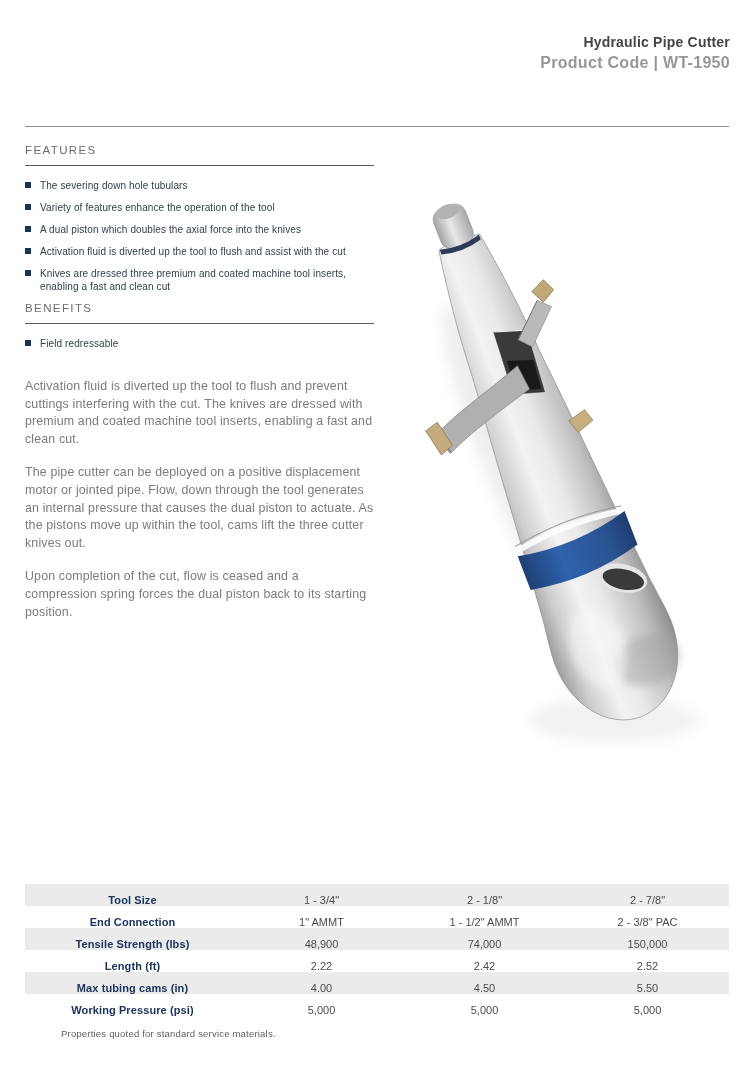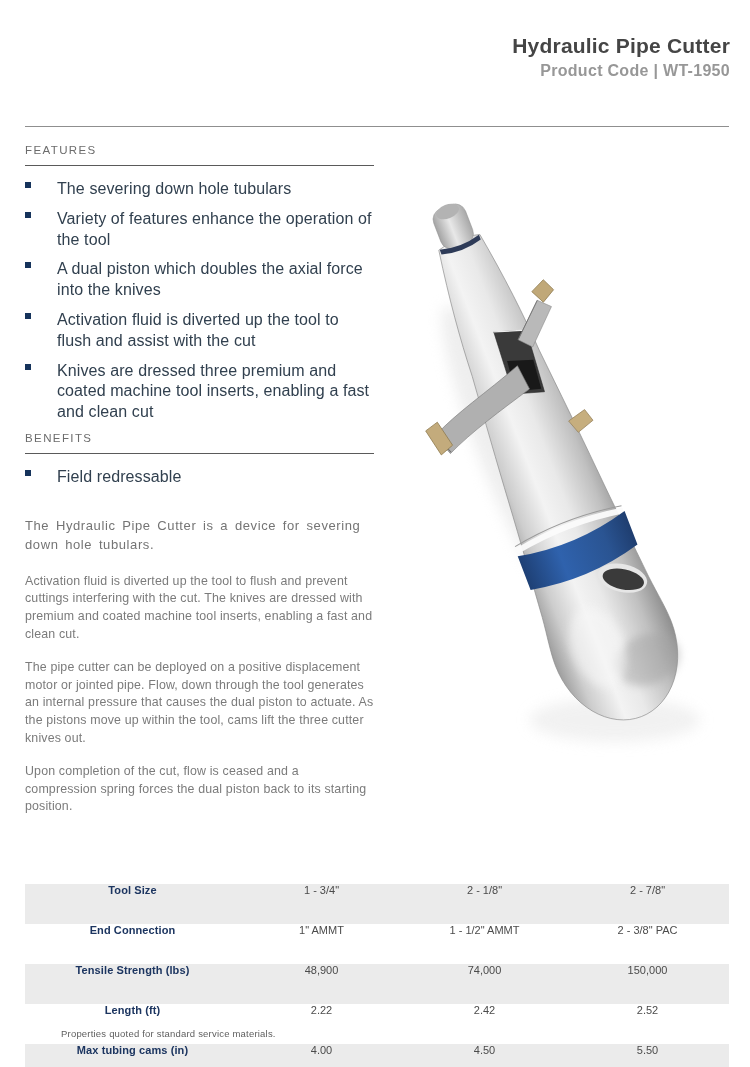--- a/index.html
+++ b/index.html
@@ -1,43 +1,43 @@
 <!DOCTYPE html>
 <html><head>
 <meta charset="utf-8">
 <style>
   html,body{margin:0;padding:0;background:#ffffff;}
   .page{position:relative;width:750px;height:1067px;background:#ffffff;overflow:hidden;
         font-family:"Liberation Sans","DejaVu Sans",sans-serif;}
 
   
   .header{position:absolute;top:34px;right:20px;text-align:right;}
-  .title{font-size:21px;font-weight:bold;color:#454545;letter-spacing:.2px;}
+  .title{font-size:14px;font-weight:bold;color:#454545;letter-spacing:.2px;}
   .subtitle{font-size:16px;color:#979797;margin-top:4px;font-weight:700;letter-spacing:.3px;}
   .top-rule{position:absolute;left:25px;right:21px;top:126px;border-top:1.6px solid #8f8f8f;height:0;}
 
   
   .left-col{position:absolute;left:25px;top:144px;width:349px;}
   .section-heading{font-size:11.5px;color:#6c6c6c;letter-spacing:1.4px;font-weight:400;
                    padding-bottom:9px;border-bottom:1.2px solid #5a5a5a;margin:0 0 13px 0;}
   .section-heading.benefits{margin-top:4px;}
   ul.bullets{list-style:none;margin:0 0 4px 0;padding:0;}
-  li.bullet{display:flex;gap:26px;font-size:16px;color:#31404f;line-height:1.3;
+  li.bullet{display:flex;gap:9px;font-size:10px;color:#31404f;line-height:1.3;
             margin-bottom:9px;letter-spacing:.1px;}
   .sq{flex:0 0 auto;width:6px;height:6px;background:#16335b;margin-top:3px;}
   .paras{margin-top:28px;}
   .para{font-size:12.4px;color:#7b7b7b;line-height:1.42;margin:0 0 16px 0;letter-spacing:.15px;}
   .para.lead{font-size:13px;color:#747474;line-height:1.5;letter-spacing:.6px;word-spacing:2.5px;margin-bottom:18px;}
 
   
   .tool-wrap{position:absolute;left:390px;top:160px;width:350px;height:610px;}
 
   
   .spec-table{position:absolute;left:25px;top:884px;width:704px;}
-  .spec-row{display:flex;height:40px;align-items:flex-start;}
+  .spec-row{display:flex;height:22px;align-items:flex-end;}
   .spec-row.alt{background:#ebebeb;}
   .spec-label{width:215px;text-align:center;font-size:11px;font-weight:bold;color:#1c3560;letter-spacing:.1px;}
   .spec-val{flex:1;text-align:center;font-size:11px;color:#4b4b4b;}
 
   .footnote{position:absolute;left:25px;top:1028px;font-size:9.5px;color:#5e5e5e;letter-spacing:.2px;padding-left:36px;}
 </style>
 </head>
 <body>
 
 <div class="page">
@@ -75,21 +75,20 @@
 
     <div class="section-heading benefits">BENEFITS</div>
     <ul class="bullets">
       <li class="bullet">
           <span class="sq"></span>
           <span>Field redressable</span>
         </li>
     </ul>
 
     <div class="paras">
-      <p class="para lead">The Hydraulic Pipe Cutter is a device for severing down hole tubulars.</p>
       <p class="para">Activation fluid is diverted up the tool to flush and prevent cuttings interfering with the cut. The knives are dressed with premium and coated machine tool inserts, enabling a fast and clean cut.</p>
       <p class="para">The pipe cutter can be deployed on a positive displacement motor or jointed pipe. Flow, down through the tool generates an internal pressure that causes the dual piston to actuate. As the pistons move up within the tool, cams lift the three cutter knives out.</p>
       <p class="para">Upon completion of the cut, flow is ceased and a compression spring forces the dual piston back to its starting position.</p>
     </div>
   </div>
 
   <div class="tool-wrap">
     <svg width="350" height="610" viewBox="0 0 350 610">
       <defs>
         <linearGradient id="metal" x1="-63" y1="0" x2="63" y2="0" gradientUnits="userSpaceOnUse">

